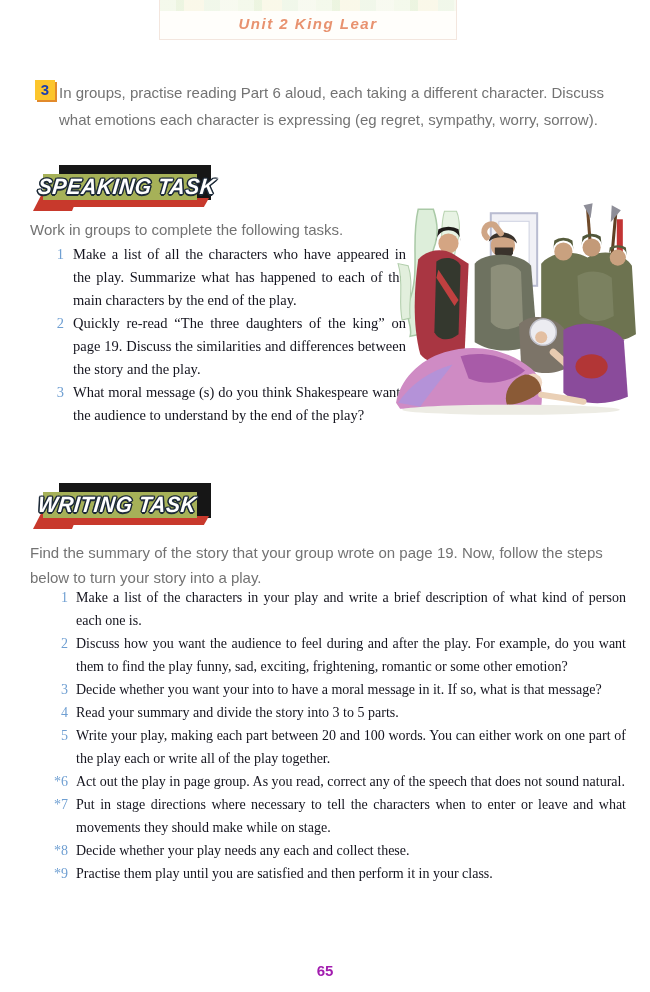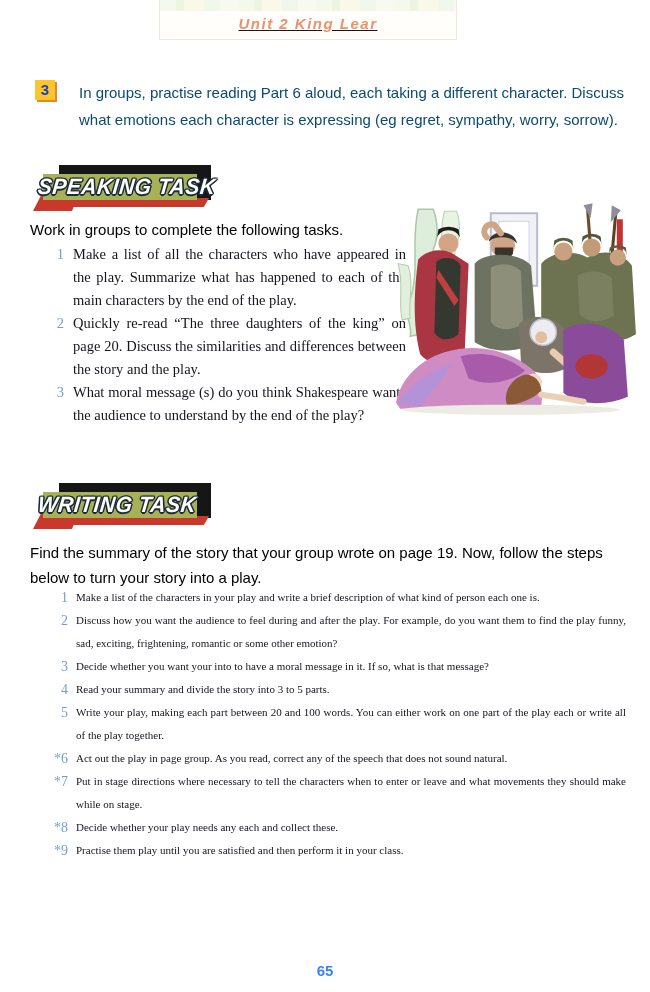--- a/index.html
+++ b/index.html
@@ -6,21 +6,21 @@
   html,body { background:#ffffff; }
   #page {
     position:relative; width:650px; height:992px; margin:0 auto;
     background:#ffffff; overflow:hidden;
     font-family:"Liberation Sans", sans-serif; color:#15151d;
   }
 
   
   .header-box {
     position:absolute; left:159px; top:0; width:298px; height:40px;
-    border:1px solid #f3e6de; border-top:none; background:#fffefb;text-decoration:underline;
+    border:1px solid #f3e6de; border-top:none; background:#fffefb;
   }
   .speckle-strip {
     height:11px; width:100%;
     background:repeating-linear-gradient(90deg,
       #f2f8e9 0 16px, #e9f3dc 16px 24px, #f9f7e6 24px 44px,
       #eef6e7 44px 60px, #f6f9ee 60px 78px);
     opacity:.85;
   }
   .unit-label {
     text-align:center; font-style:italic; font-weight:bold;
@@ -28,21 +28,21 @@
   }
 
   
   .activity3 { position:absolute; left:35px; top:79px; width:592px; display:flex; }
   .badge {
     flex:0 0 auto; width:20px; height:20px; margin-top:1px;
     background:#fcc52c; box-shadow:2px 2px 0 #e28a2b;
     color:#1d3fae; font-weight:bold; font-size:15px;
     text-align:center; line-height:20px;
   }
-  .activity3-text { margin-left:24px; font-size:15px; line-height:27px; color:#0c4a6e; }
+  .activity3-text { margin-left:4px; font-size:15px; line-height:27px; color:#737373; }
 
   
   .banner { position:absolute; width:182px; height:48px; }
   .b-black { position:absolute; left:26px; top:0; width:152px; height:35px; background:#161616; }
   .b-red-strip {
     position:absolute; left:6px; top:33px; width:170px; height:9px;
     background:#c8392c; clip-path:polygon(5% 0,100% 0,97% 100%,0 100%);
   }
   .b-red-wedge {
     position:absolute; left:0; top:12px; width:50px; height:34px;
@@ -54,50 +54,50 @@
     font-size:21px; font-weight:800; font-style:italic; letter-spacing:.5px;
     color:#ffffff; transform:skewX(-6deg) scaleY(1.05); transform-origin:left;
     text-shadow:
       -1.5px 0 0 #1d2a38, 1.5px 0 0 #1d2a38, 0 -1.5px 0 #1d2a38, 0 1.5px 0 #1d2a38,
       -1px -1px 0 #1d2a38, 1px -1px 0 #1d2a38, -1px 1px 0 #1d2a38, 1px 1px 0 #1d2a38;
   }
   #speaking-banner { left:33px; top:165px; }
   #writing-banner  { left:33px; top:483px; }
 
   
-  .intro { position:absolute; left:30px; font-size:15px; line-height:25px; color:#000000; }
+  .intro { position:absolute; left:30px; font-size:15px; line-height:25px; color:#737373; }
   #speaking-intro { top:217px; width:385px; }
   #writing-intro  { top:540px; width:598px; }
 
   
   .task-list { position:absolute; list-style:none; }
   .task-list li { display:flex; }
   .task-list .marker {
     flex:0 0 auto; text-align:right; color:#6f9fd2;
     font-family:"Liberation Serif", serif;
   }
   .task-list .item-text {
     flex:1; font-family:"Liberation Serif", serif; color:#14141e;
     text-align:justify;
   }
   #speaking-list { left:38px; top:243px; width:368px; }
   #speaking-list .marker { width:26px; margin-right:9px; font-size:14.5px; line-height:23px; }
   #speaking-list .item-text { font-size:14.5px; line-height:23px; }
   #writing-list { left:38px; top:586px; width:588px; }
   #writing-list .marker { width:30px; margin-right:8px; font-size:14px; line-height:23px; }
-  #writing-list .item-text { font-size:11px; line-height:23px; }
+  #writing-list .item-text { font-size:14px; line-height:23px; }
 
   
   .illustration { position:absolute; left:390px; top:203px; width:254px; height:216px; }
   .illustration svg { width:100%; height:100%; display:block; }
 
   
   .page-number {
     position:absolute; left:0; top:962px; width:100%;
-    text-align:center; font-weight:bold; font-size:15px; color:#3b82f6;
+    text-align:center; font-weight:bold; font-size:15px; color:#a21caf;
   }
 </style>
 </head>
 <body>
 
 <div id="page">
 
   <div class="header-box">
     <div class="speckle-strip"></div>
     <div class="unit-label">Unit 2 King Lear</div>
@@ -118,21 +118,21 @@
 
   <p class="intro" id="speaking-intro">Work in groups to complete the following tasks.</p>
 
   <ul class="task-list" id="speaking-list">
     <li>
       <span class="marker">1</span>
       <span class="item-text">Make a list of all the characters who have appeared in the play. Summarize what has happened to each of the main characters by the end of the play.</span>
     </li>
     <li>
       <span class="marker">2</span>
-      <span class="item-text">Quickly re-read “The three daughters of the king” on page 20. Discuss the similarities and differences between the story and the play.</span>
+      <span class="item-text">Quickly re-read “The three daughters of the king” on page 19. Discuss the similarities and differences between the story and the play.</span>
     </li>
     <li>
       <span class="marker">3</span>
       <span class="item-text">What moral message (s) do you think Shakespeare wants the audience to understand by the end of the play?</span>
     </li>
   </ul>
 
   <figure class="illustration" aria-label="Colour illustration of King Lear mourning over Cordelia, surrounded by noblemen and soldiers with spears">
     <svg viewBox="0 0 252 214" xmlns="http://www.w3.org/2000/svg">
 

